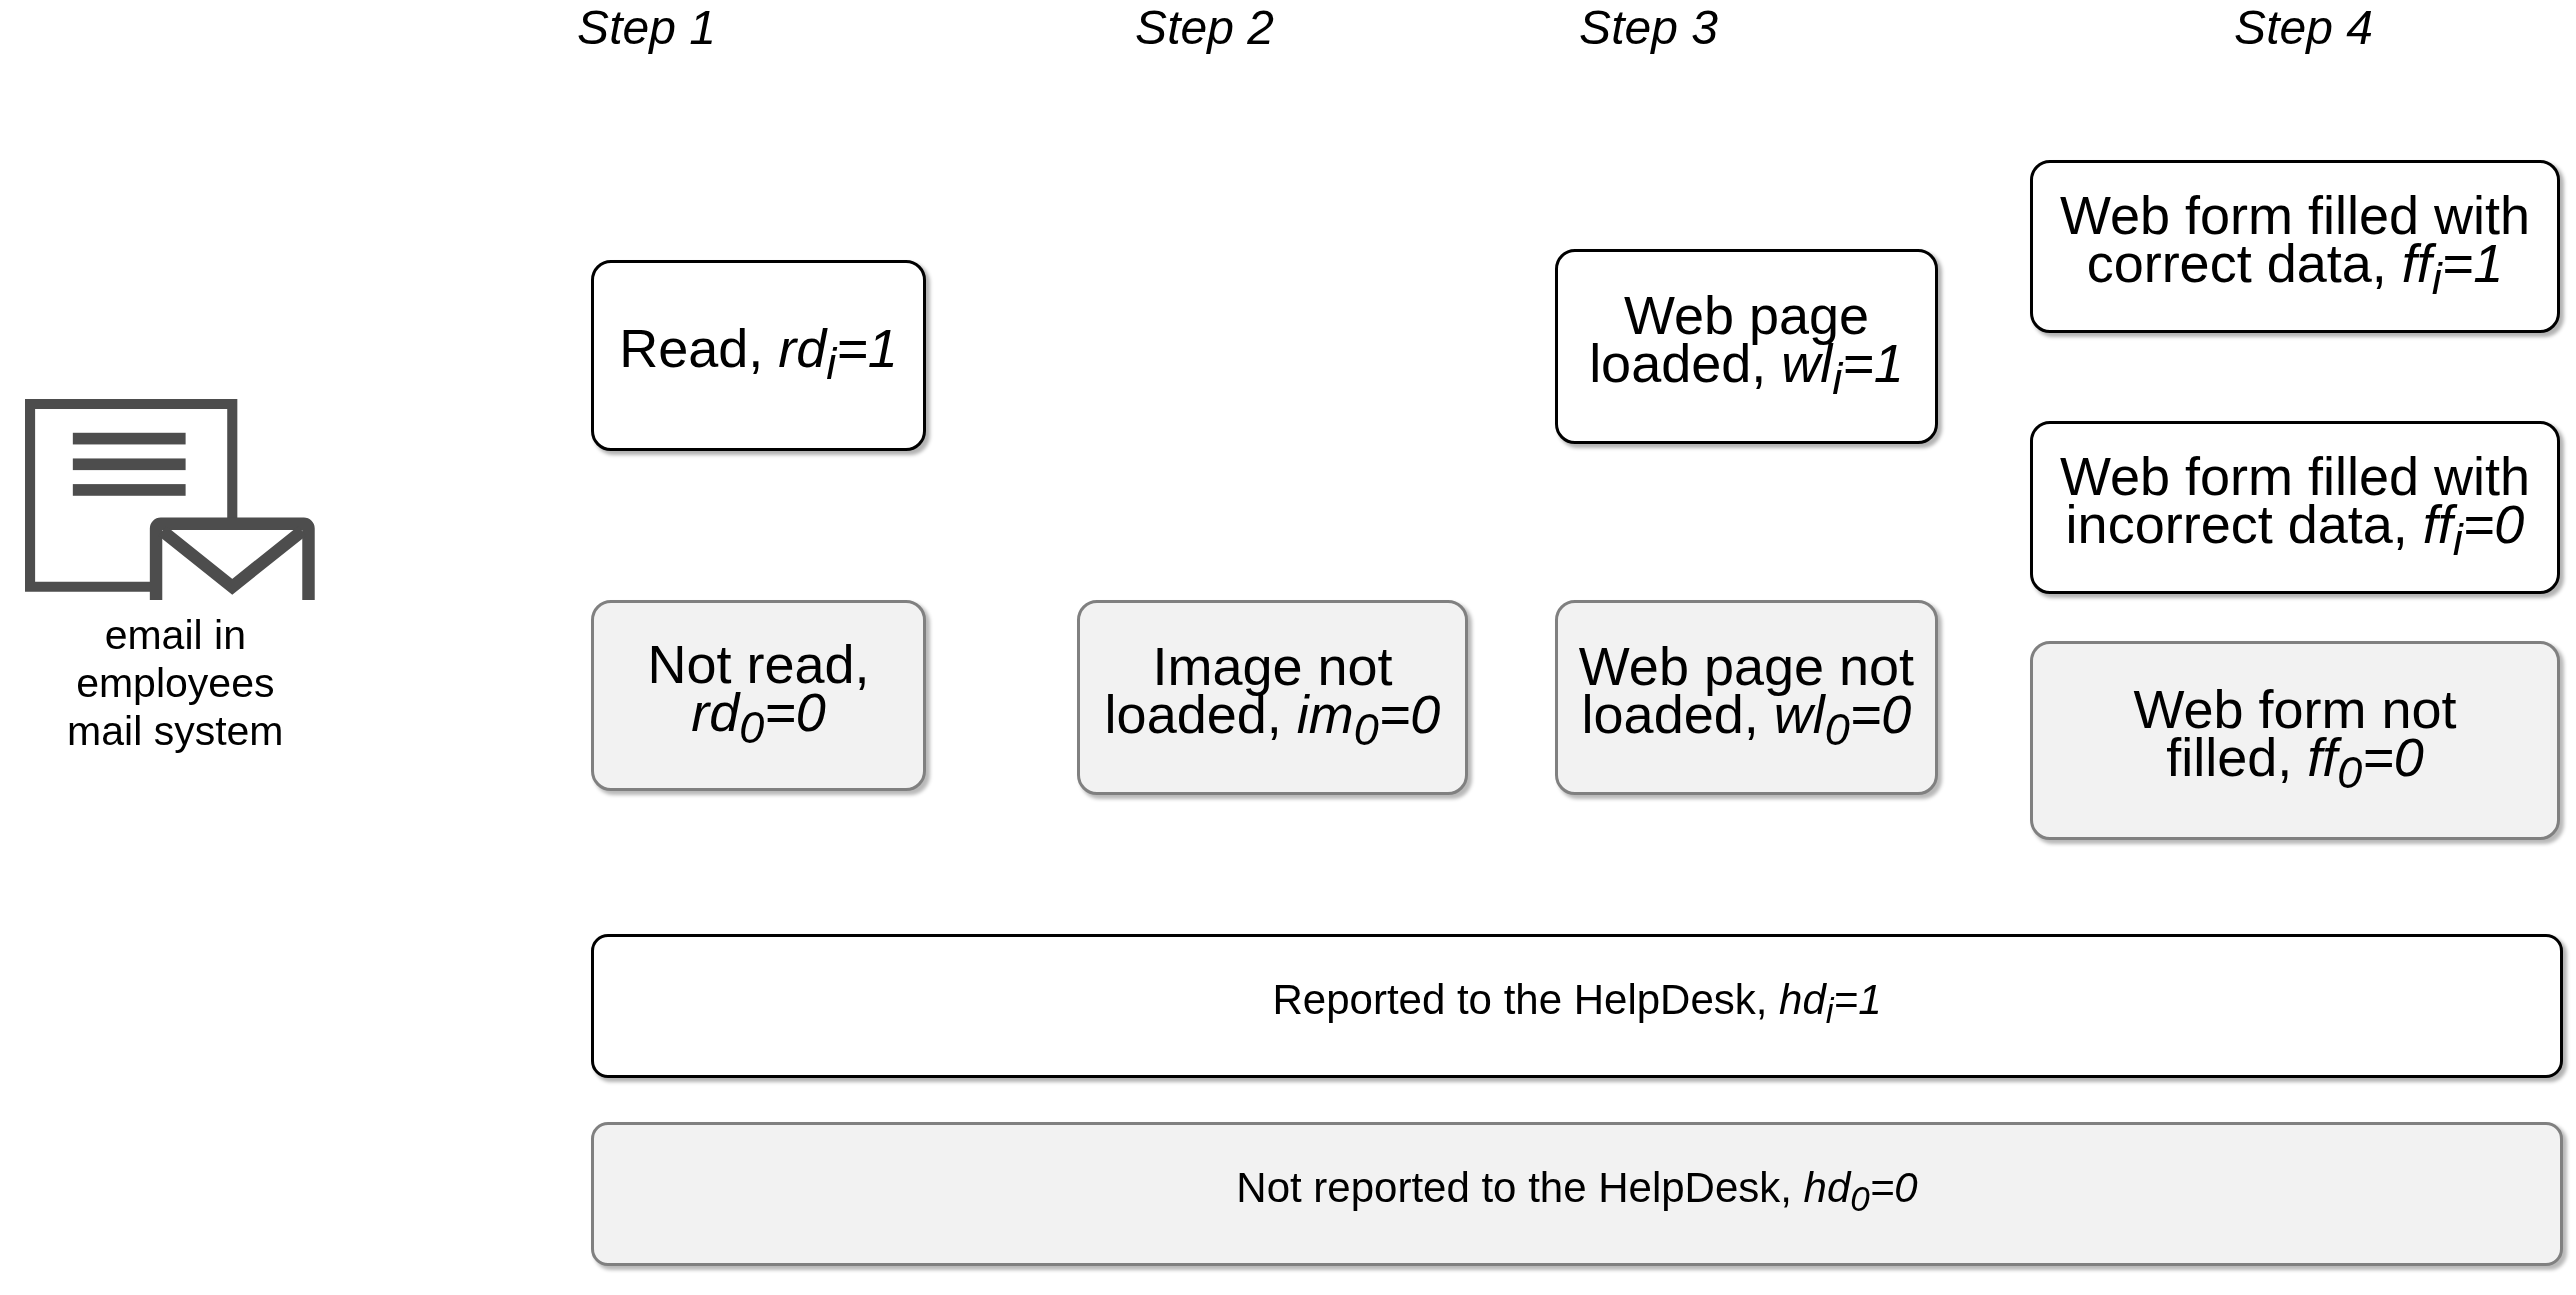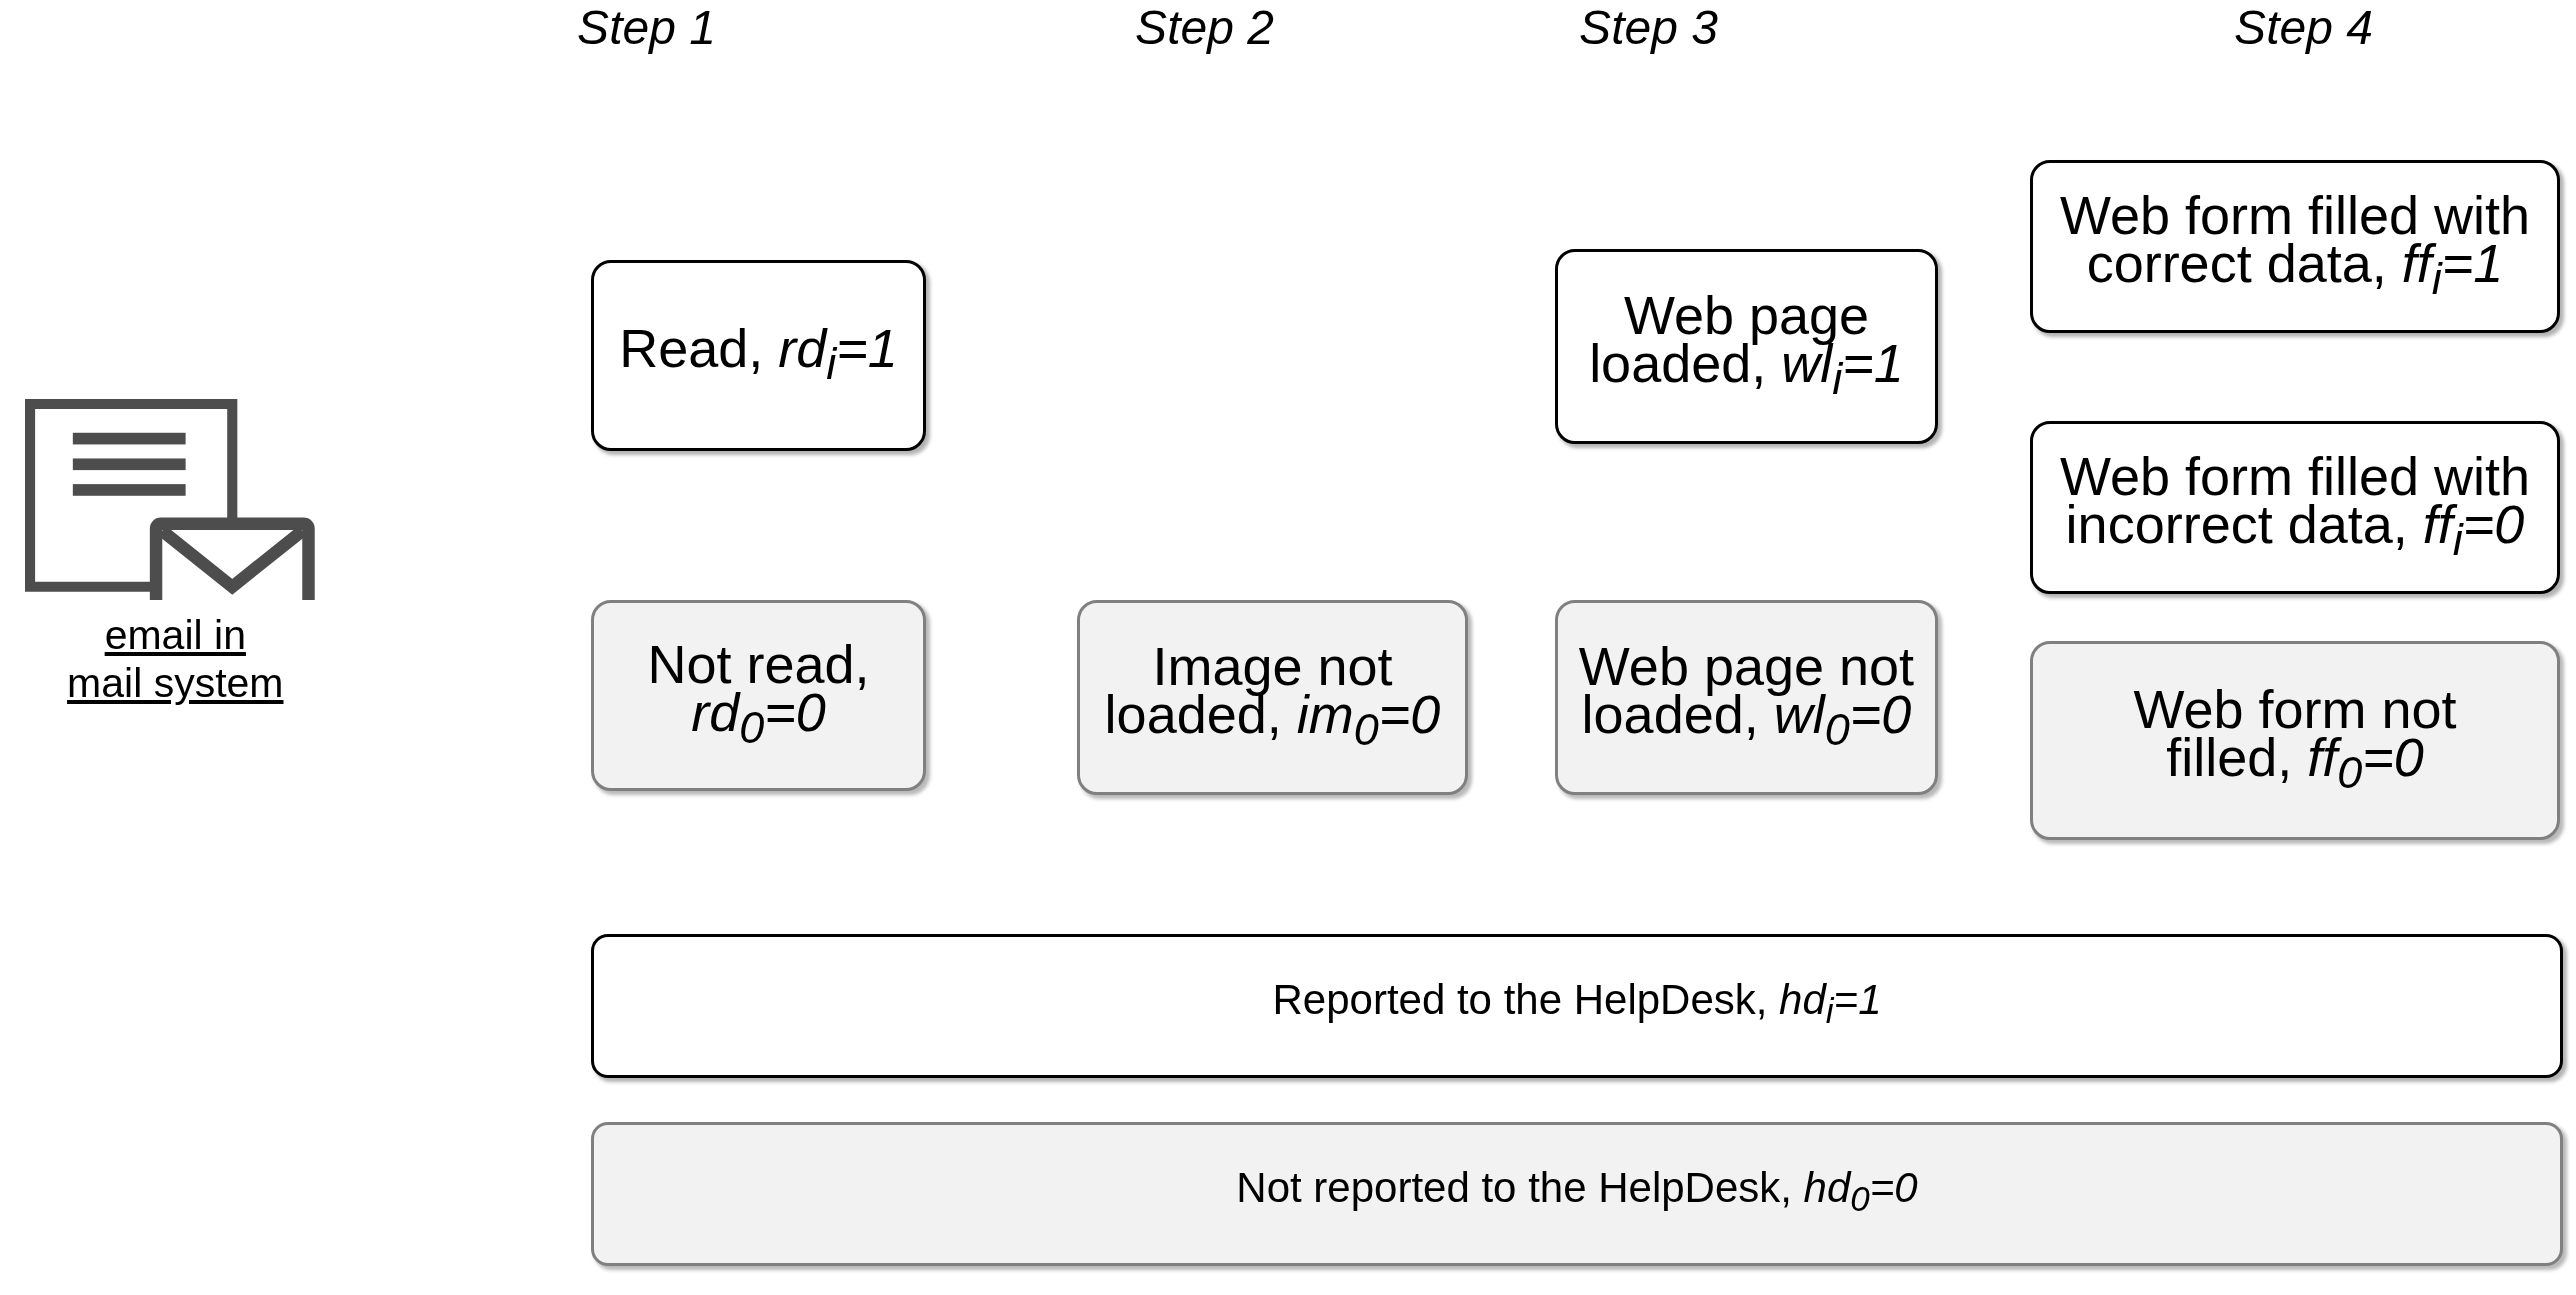--- a/index.html
+++ b/index.html
@@ -78,21 +78,20 @@
     width: 335px;
     height: 210px;
   }
   #email-icon svg { display: block; }
   #email-caption {
     margin-top: 11px;
     text-align: center;
     font-size: 41px;
     line-height: 48px;
     color: #000000;
-    text-decoration: underline;
   }
   #email-caption .line { display: block; }
 </style>
 </head>
 <body>
 
 <div id="canvas">
 
   <div class="step-header" style="left:514px; top:3.9px; width:265px;">Step 1</div>
   <div class="step-header" style="left:1072px; top:3.9px; width:265px;font-style:italic;">Step 2</div>
@@ -108,20 +107,21 @@
         <rect x="83" y="55" width="145" height="15" fill="#4d4d4d"></rect>
         <rect x="83" y="88" width="145" height="15" fill="#4d4d4d"></rect>
         <rect x="83" y="121" width="145" height="15" fill="#4d4d4d"></rect>
 
         <rect x="190" y="172" width="196" height="140" rx="6" ry="6" fill="#ffffff" stroke="#4d4d4d" stroke-width="16"></rect>
         <polyline points="198,181 288,253 378,181" fill="none" stroke="#4d4d4d" stroke-width="16"></polyline>
       </svg>
     </div>
     <div id="email-caption">
       <span class="line">email in</span>
+      <span class="line">employees</span>
       <span class="line">mail system</span>
     </div>
   </div>
 
   <div class="node positive" style="left:591px; top:260px; width:335px; height:191px;">
       <span class="txt"><span>Read, </span><span class="var">rd</span><sub class="var">i</sub><span class="var">=1</span></span>
     </div>
   <div class="node negative" style="left:591px; top:600px; width:335px; height:191px;">
       <span class="txt"><span>Not read,</span><br><span class="var">rd</span><sub class="var">0</sub><span class="var">=0</span></span>
     </div>

